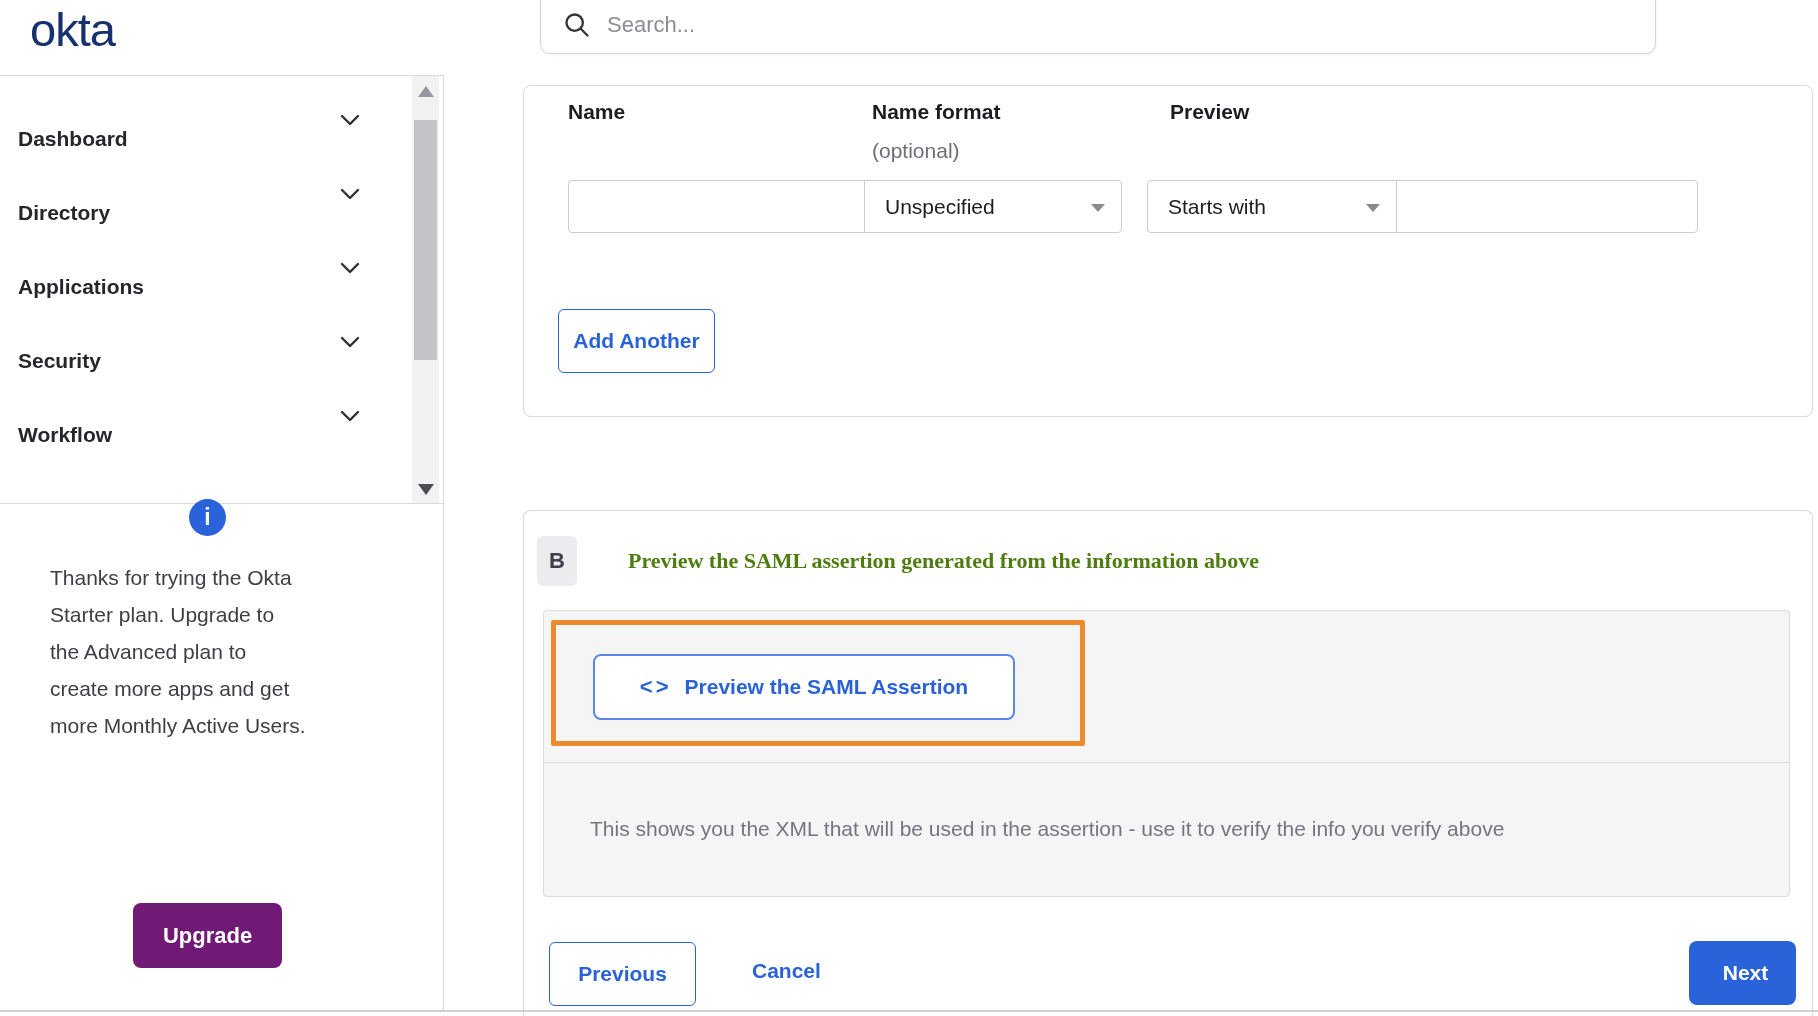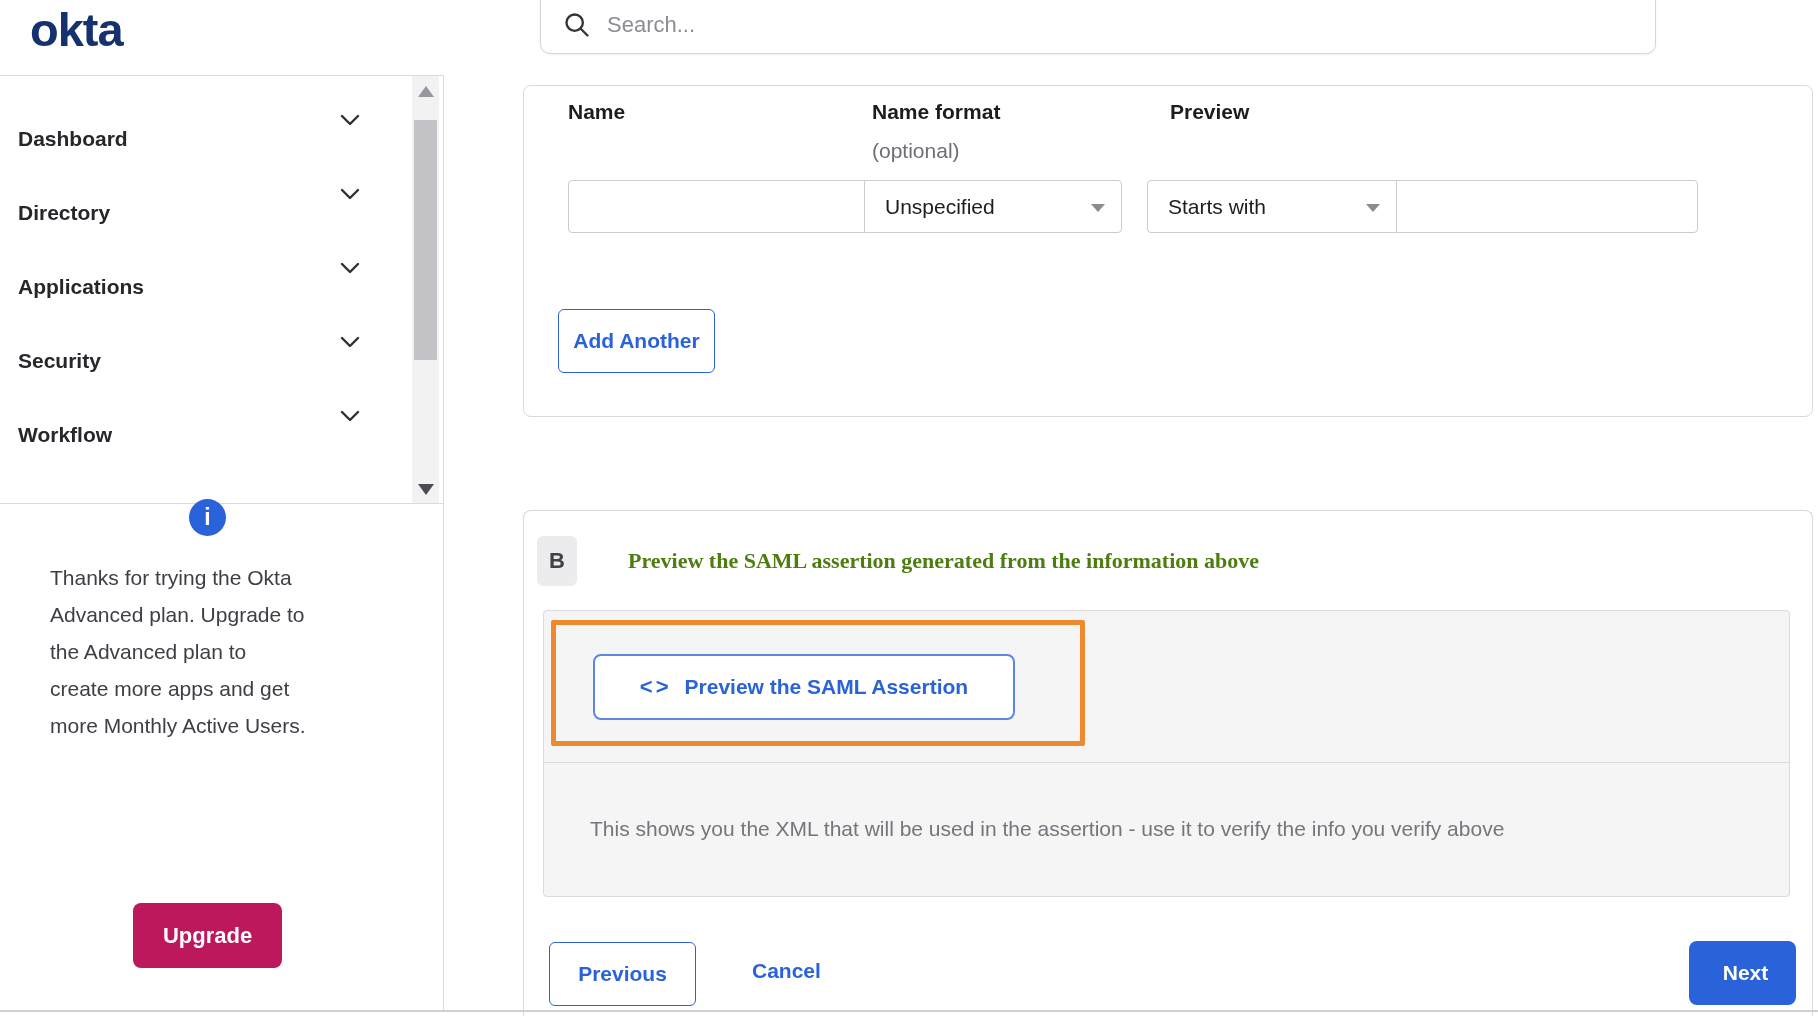--- a/index.html
+++ b/index.html
@@ -5,21 +5,21 @@
   html,body{margin:0;padding:0;}
   body{
     width:1818px;height:1016px;position:relative;overflow:hidden;
     background:#ffffff;color:#1d1d21;
     font-family:"Liberation Sans","DejaVu Sans",sans-serif;
   }
   .abs{position:absolute;}
 
   
   .logo{
-    left:30px;top:2px;font-size:47px;font-weight:700;color:#15316e;
+    left:30px;top:2px;font-size:47px;font-weight:400;color:#15316e;
     letter-spacing:-1px;
   }
   .search-bar{
     left:540px;top:-10px;width:1116px;height:64px;background:#fff;
     border:1px solid #d5d5da;border-radius:10px;
     box-shadow:0 1px 3px rgba(0,0,0,0.06);
     display:flex;align-items:center;padding-left:22px;box-sizing:border-box;
   }
   .search-bar svg{flex:0 0 auto;margin-top:6px;}
   .search-input{
@@ -47,21 +47,21 @@
   .tri-down{left:418px;top:484px;border-left:8px solid transparent;border-right:8px solid transparent;border-top:11px solid #4c4c55;}
 
   
   .info-icon{
     left:189px;top:499px;width:37px;height:37px;border-radius:50%;
     background:#2a62d9;color:#fff;font-size:23px;font-weight:700;
     display:flex;align-items:center;justify-content:center;font-style:normal;
   }
   .upsell-line{left:50px;width:340px;height:37px;font-size:21px;color:#3e3e46;line-height:37px;}
   .upgrade-btn{
-    left:133px;top:903px;width:149px;height:65px;background:#be185d;border:none;
+    left:133px;top:903px;width:149px;height:65px;background:#701a75;border:none;
     border-radius:8px;color:#fff;font-size:22px;font-weight:700;
     font-family:inherit;cursor:pointer;
   }
 
   
   .card1{left:523px;top:85px;width:1290px;height:332px;background:#fff;
     border:1px solid #d9d9de;border-radius:8px;box-sizing:border-box;}
   .card2{left:523px;top:510px;width:1290px;height:506px;background:#fff;
     border:1px solid #d9d9de;border-bottom:none;border-radius:8px 8px 0 0;box-sizing:border-box;}
 
@@ -162,21 +162,21 @@
 </div>
 
 <div class="abs scroll-track"></div>
 <div class="abs scroll-thumb"></div>
 <div class="abs tri tri-up"></div>
 <div class="abs tri tri-down"></div>
 <div class="abs side-bottom-border"></div>
 
 <div class="abs info-icon">i</div>
 <div class="abs upsell-line" style="top:559px;">Thanks for trying the Okta</div>
-<div class="abs upsell-line" style="top:596px;">Advanced plan. Upgrade to</div>
+<div class="abs upsell-line" style="top:596px;">Starter plan. Upgrade to</div>
 <div class="abs upsell-line" style="top:633px;">the Advanced plan to</div>
 <div class="abs upsell-line" style="top:670px;">create more apps and get</div>
 <div class="abs upsell-line" style="top:707px;">more Monthly Active Users.</div>
 <button class="abs upgrade-btn">Upgrade</button>
 
 <div class="abs card1"></div>
 
 <div class="abs col-label" style="left:568px;">Name</div>
 <div class="abs col-label" style="left:872px;">Name format</div>
 <div class="abs col-note">(optional)</div>

